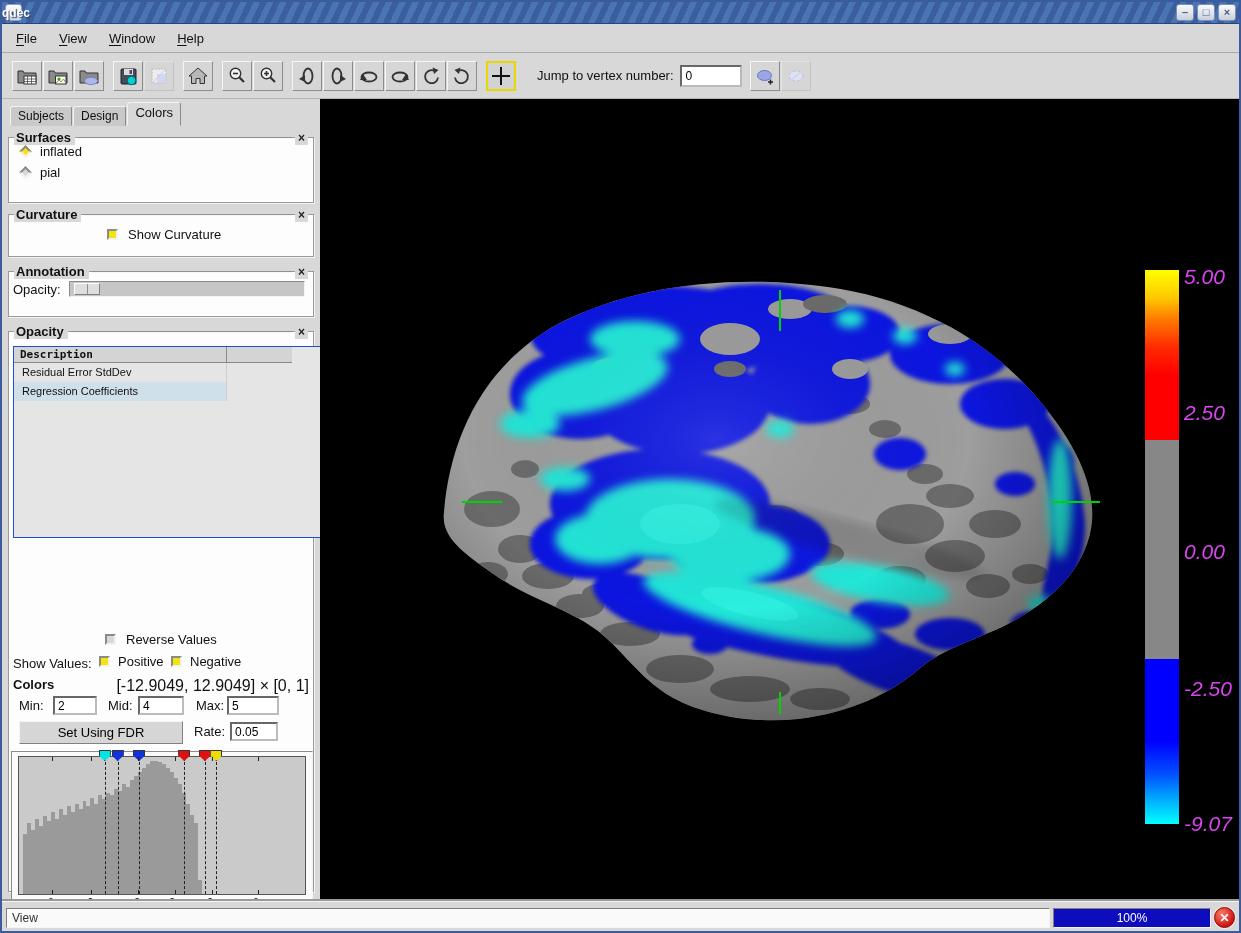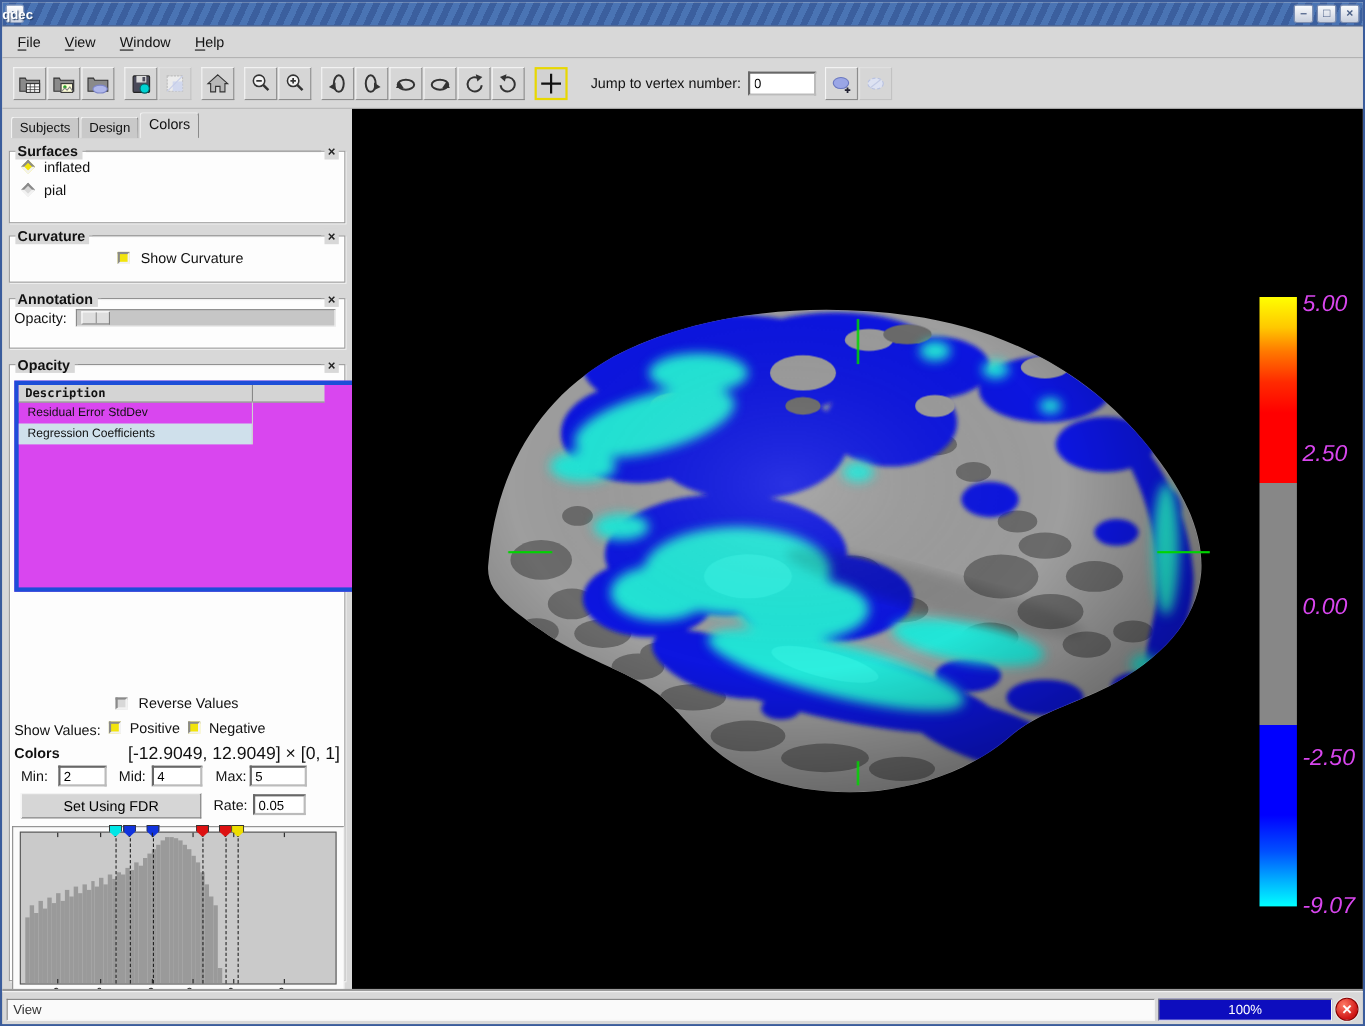--- a/index.html
+++ b/index.html
@@ -64,22 +64,22 @@
   .diamond.sel{background:#f2e40c;}
   .cbx{width:11px;height:11px;border:2px solid;border-color:#8a8a8a #f2f2f2 #f2f2f2 #8a8a8a;
     background:#d8d8d8;display:inline-block;flex:0 0 auto;}
   .cbx.on{background:#f2e40c;}
   .slider-groove{position:absolute;left:60px;right:8px;top:6px;height:16px;
     border:1px solid;border-color:#8a8a8a #f4f4f4 #f4f4f4 #8a8a8a;background:#c6c6c6;}
   .slider-handle{position:absolute;left:4px;top:1px;width:26px;height:12px;background:#dedede;
     border:1px solid;border-color:#fff #808080 #808080 #fff;}
   .slider-handle::after{content:"";position:absolute;left:12px;top:0;bottom:0;width:1px;background:#909090;}
   
-  .stable{position:absolute;left:10px;top:248px;width:348px;height:192px;background:#d946ef;
-    border:4px solid #1d4ed8;}
+  .stable{position:absolute;left:10px;top:248px;width:348px;height:192px;background:#e5e5e5;
+    border:1px solid #1d4ed8;}
   .st-headrow{position:absolute;left:0;top:0;height:16px;width:278px;background:#d4d4d4;
     border-bottom:1px solid #888;display:flex;}
   .st-h1{width:213px;border-right:1px solid #888;font-family:"DejaVu Sans Mono",monospace;
     font-weight:bold;font-size:11px;padding:1px 0 0 6px;}
   .st-h2{flex:1;}
   .st-rows{position:absolute;left:0;top:16px;width:213px;border-right:1px solid #cfcfcf;}
   .st-row{font-size:11px;padding:3px 4px 2px 8px;line-height:1.25;}
   .st-row.green{background:#6fc46f;}
   .st-row.bluestripe{background:#cfe0eb;}
   .st-scroll{position:absolute;right:0;top:0;bottom:0;width:15px;background:#cfcfcf;

